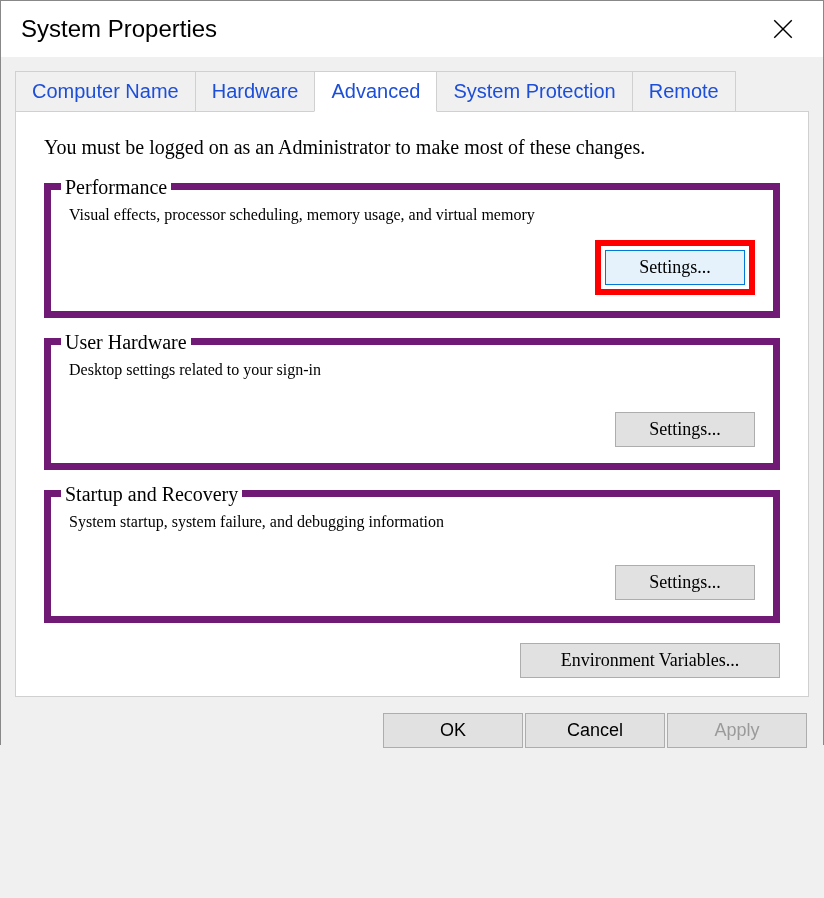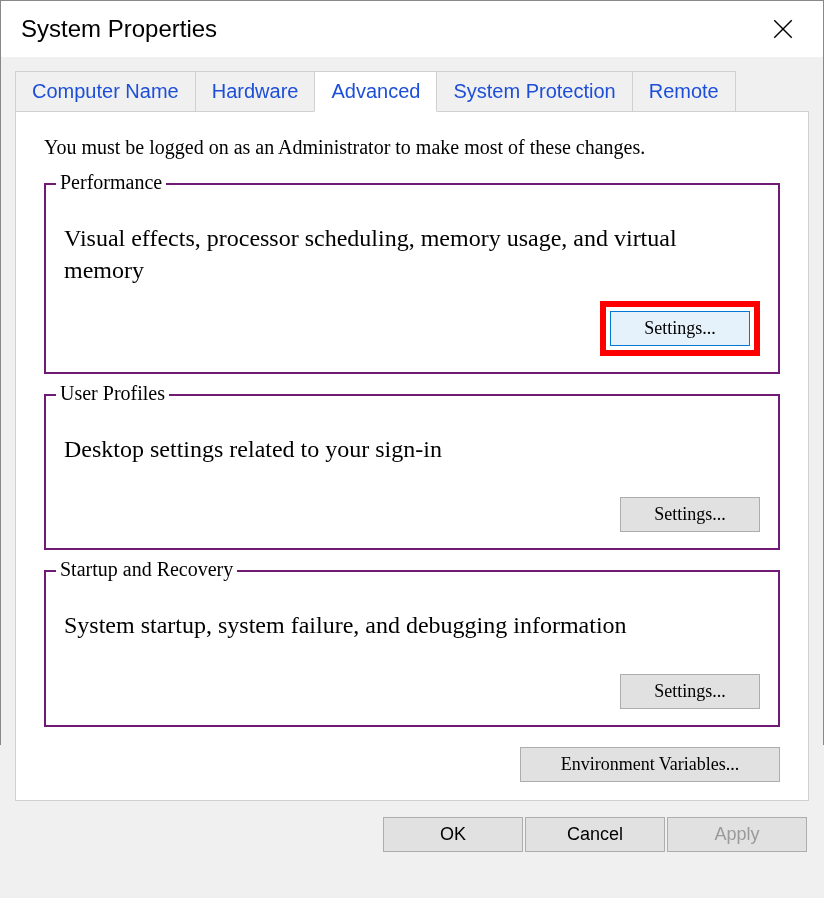--- a/index.html
+++ b/index.html
@@ -87,38 +87,38 @@
       position: relative;
       z-index: 1;
       font-family: Liberation Serif, serif;
     }
     .admin-note {
       font-size: 20px;
       color: #000;
       margin-bottom: 24px;
     }
     .groupbox {
-      border: 2px solid #701a75;
+      border: 7px solid #701a75;
       padding: 14px 18px 16px 18px;
       margin-bottom: 20px;
       position: relative;
     }
     .groupbox-legend {
       position: absolute;
       top: -14px;
       left: 10px;
       background: #ffffff;
       padding: 0 4px;
       font-size: 20px;
       color: #000;
     }
     .groupbox-desc {
-      font-size: 24px;
-      color: #000;
-      margin-top: 23px;
+      font-size: 16px;
+      color: #000;
+      margin-top: 0;
       margin-bottom: 14px;
       line-height: 1.35;
     }
     .settings-row {
       display: flex;
       justify-content: flex-end;
     }
     .btn {
       background: #e1e1e1;
       border: 1px solid #adadad;
@@ -193,21 +193,21 @@
         <div class="groupbox-legend">Performance</div>
         <div class="groupbox-desc">Visual effects, processor scheduling, memory usage, and virtual memory</div>
         <div class="settings-row">
           <span class="highlight-red-wrap">
             <button class="btn highlight-blue">Settings...</button>
           </span>
         </div>
       </div>
 
       <div class="groupbox">
-        <div class="groupbox-legend">User Profiles</div>
+        <div class="groupbox-legend">User Hardware</div>
         <div class="groupbox-desc">Desktop settings related to your sign-in</div>
         <div class="spacer-small"></div>
         <div class="settings-row">
           <button class="btn">Settings...</button>
         </div>
       </div>
 
       <div class="groupbox">
         <div class="groupbox-legend">Startup and Recovery</div>
         <div class="groupbox-desc">System startup, system failure, and debugging information</div>

